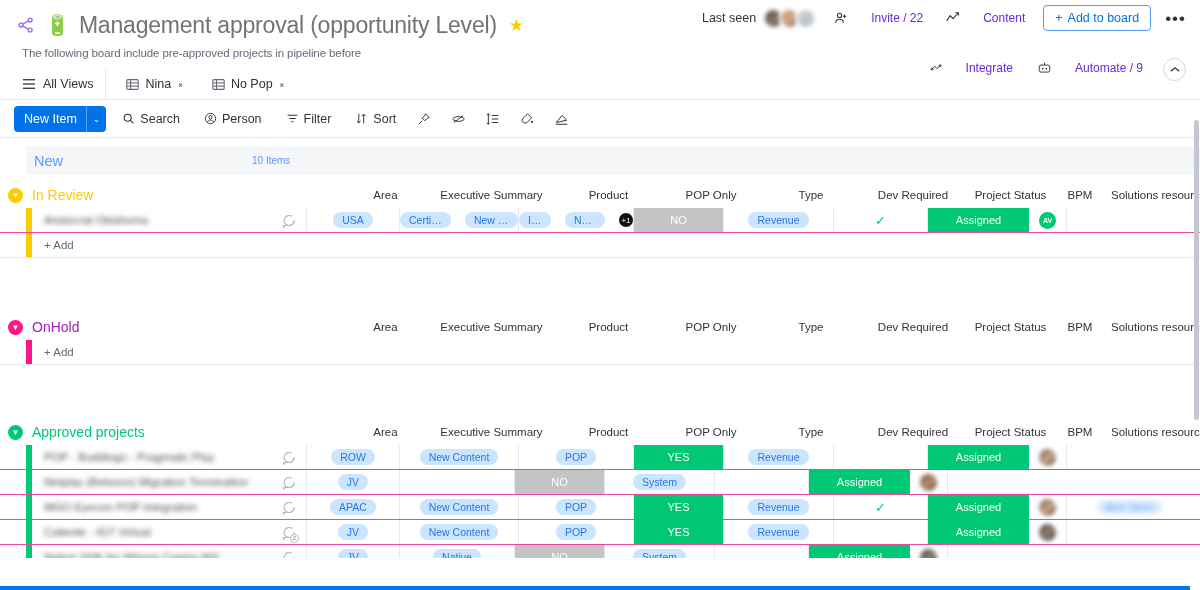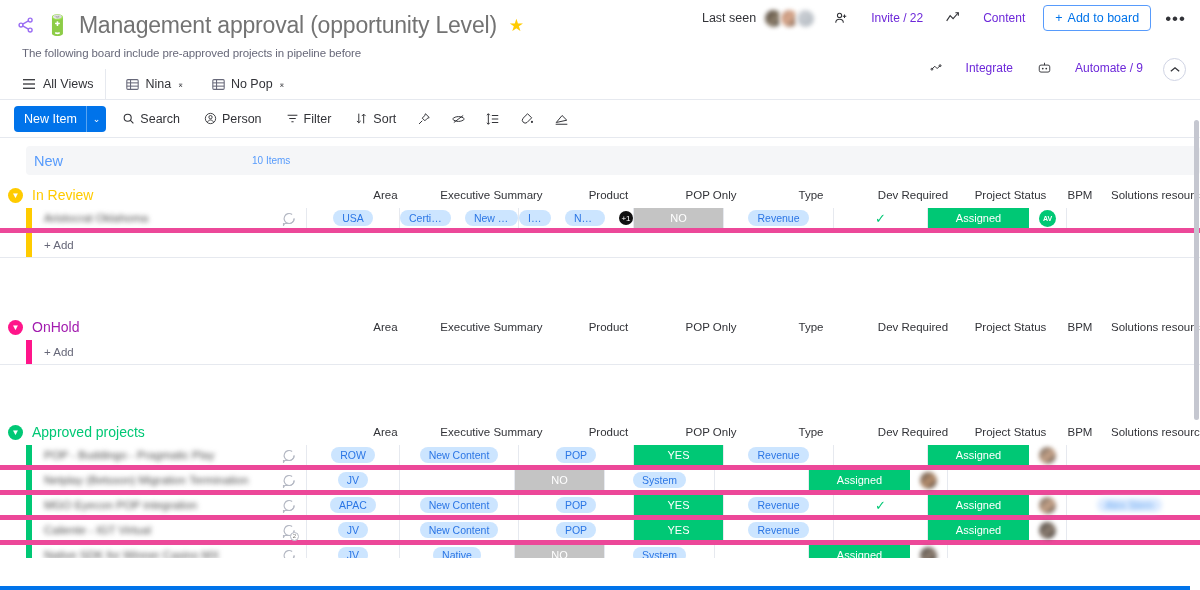--- a/index.html
+++ b/index.html
@@ -142,21 +142,21 @@
   .col-headers {
     position: absolute; left: 0; top: 0; height: 26px;
     display: flex; align-items: center;
     font-size: 11.5px; color: #323338;
   }
   .col-h { text-align: center; white-space: nowrap; }
 
   
   .row {
     display: flex; align-items: stretch; height: 25px;
-    border-bottom: 5px solid #ec4899;
+    border-bottom: 1px solid #ec4899;
     background: #fff; position: relative;
   }
   .rowcolor { width: 6px; flex: 0 0 6px; margin-left: 26px; }
   .cell {
     display: flex; align-items: center; justify-content: center;
     border-right: 1px solid #e6e9ef;
     font-size: 11px; position: relative;
   }
   .cell-name {
     justify-content: flex-start; padding-left: 12px;

